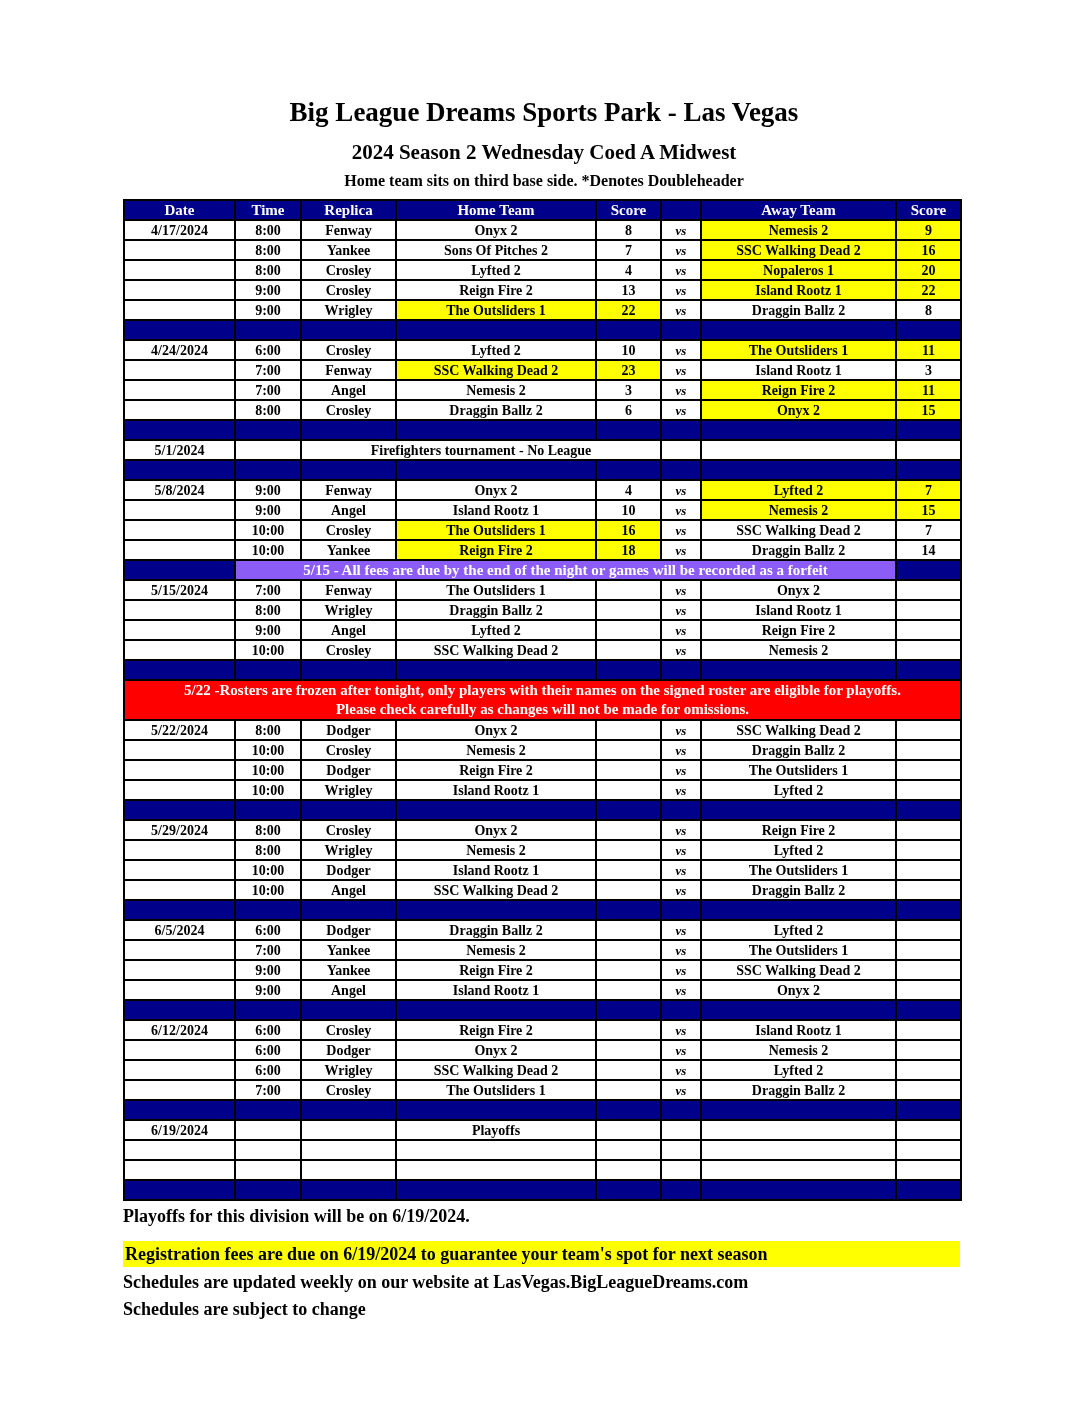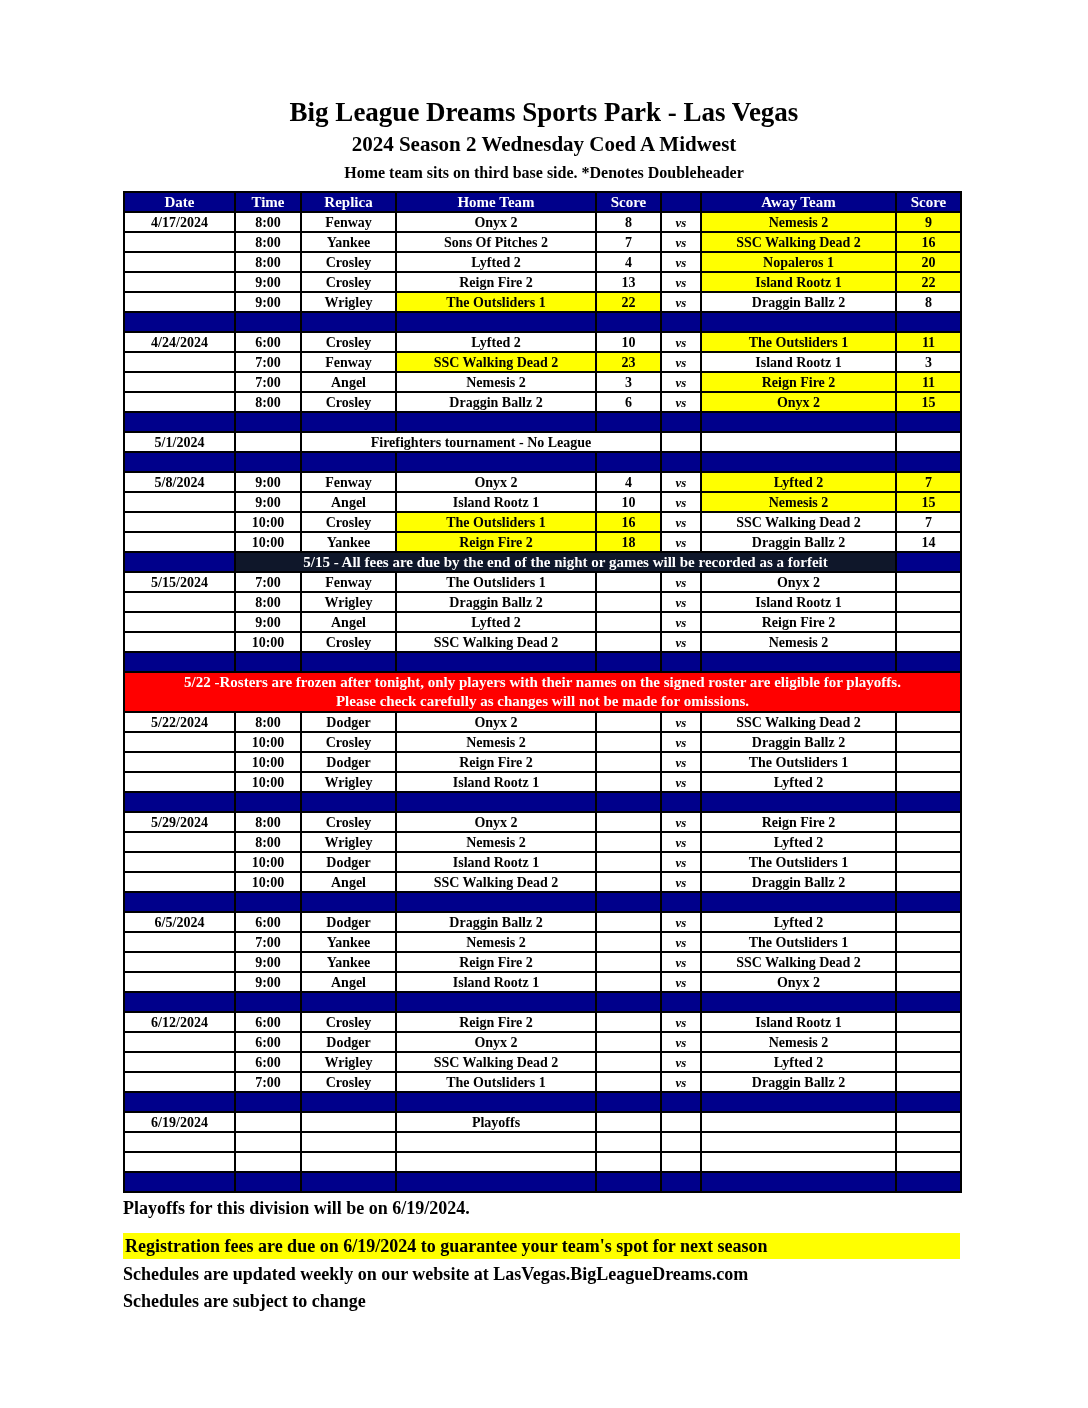--- a/index.html
+++ b/index.html
@@ -18,21 +18,21 @@
   .title {
     padding-top: 96px;
     text-align: center;
     font-size: 27px;
     line-height: 32px;
   }
   .subtitle {
     text-align: center;
     font-size: 21px;
     line-height: 26px;
-    margin-top: 3px;
+    margin-top: 11px;
   }
   .note {
     text-align: center;
     font-size: 16px;
     line-height: 20px;
     margin-top: 6px;
   }
   table.sched {
     margin: 8px 0 0 123px;
     width: 837px;
@@ -55,21 +55,21 @@
   }
   table.sched td.hdr {
     background: #00008B;
     color: #ffffff;
     font-size: 15px;
   }
   table.sched td.navy { background: #00008B; }
   table.sched td.win  { background: #FFFF00; }
   table.sched td.vs   { font-style: italic; font-size: 13px; }
   table.sched td.banner {
-    background: #0f172a;
+    background: #8b5cf6;
     color: #ffffff;
     font-size: 15px;
   }
   table.sched td.red {
     background: #FF0000;
     color: #ffffff;
     font-size: 15px;
     height: 38px;
     margin-top: 28px;
   }

